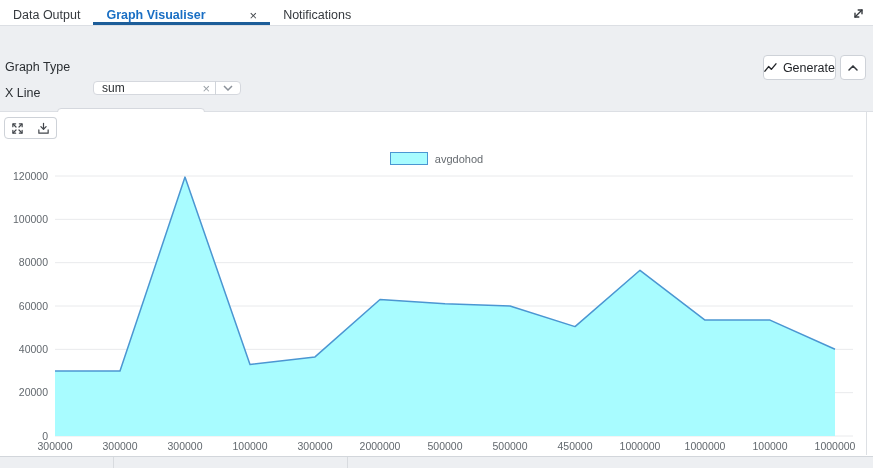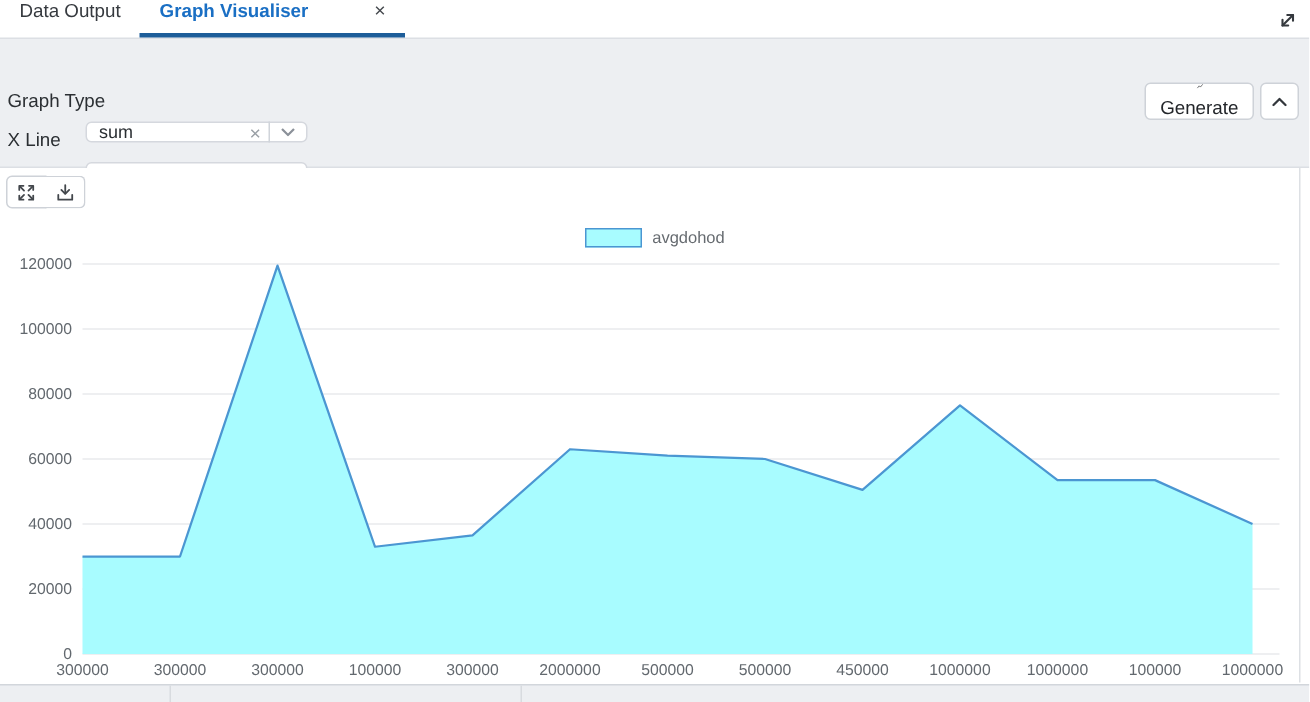--- a/index.html
+++ b/index.html
@@ -3,21 +3,21 @@
 <meta charset="utf-8">
 <style>
   * { margin:0; padding:0; box-sizing:border-box; }
   html,body { background:#fff; }
   body { font-family:"Liberation Sans","DejaVu Sans",sans-serif; }
   .app { position:relative; width:873px; height:468px; background:#fff; overflow:hidden; }
 
   
   .tabbar { position:absolute; left:0; top:0; width:873px; height:26px; background:#fff;
             border-bottom:1px solid #dcdfe4; display:flex; align-items:stretch; }
-  .tab { display:flex; align-items:flex-start; gap:7px; padding:0 13px; font-size:12.5px; color:#35393e;
+  .tab { display:flex; align-items:flex-end; gap:7px; padding:0 13px; font-size:12.5px; color:#35393e;
          cursor:pointer; border-bottom:3px solid transparent; }
   .tab.active { color:#1a6fc4; border-bottom-color:#1d5d99; font-weight:bold;gap:44px; }
   .tab .close-x { font-size:13px; color:#45494e; font-weight:normal; line-height:1; }
   .tabbar-expand { position:absolute; right:6px; top:4px; width:18px; height:18px; display:flex;
                    align-items:center; justify-content:center; cursor:pointer; }
 
   
   .controls { position:absolute; left:0; top:26px; width:873px; height:86px; background:#edeff2;
               border-bottom:1px solid #dcdfe4; }
   .ctl-label { position:absolute; left:5px; font-size:12.5px; color:#2b2f33; }
@@ -26,21 +26,21 @@
   .select .grow { flex:1 1 auto; padding-left:8px; overflow:hidden; white-space:nowrap; }
   .select .clear-x { color:#9aa0a6; font-size:13px; padding:0 5px; cursor:pointer; }
   .select .vdiv { width:1px; height:14px; background:#d0d4da; }
   .select .chev { padding:0 7px; display:flex; align-items:center; cursor:pointer; }
   .chip { display:inline-flex; align-items:center; gap:5px; background:#e3e5ea; border-radius:3px;
           padding:2px 7px; font-size:11.5px; color:#2b2f33; margin-left:4px; }
   .chip .chip-x { font-weight:bold; color:#41454a; font-size:11px; cursor:pointer; }
 
   .btn { background:#fff; border:1px solid #ced2d8; border-radius:4px; display:flex; align-items:center;
          justify-content:center; gap:6px; font-size:12.5px; color:#222529; cursor:pointer; }
-  .generate-btn { position:absolute; right:37px; top:29px; width:73px; height:25px;flex-direction:column; }
+  .generate-btn { position:absolute; right:37px; top:29px; width:73px; height:25px; }
   .collapse-btn { position:absolute; right:7px; top:29px; width:26px; height:25px; }
 
   
   .chart-toolbar { position:absolute; left:0; top:112px; width:873px; height:31px; background:#fff; }
   .tool-btn { position:absolute; top:5px; width:27px; height:22px; border-radius:0; }
   .tool-btn.first { left:4px; border-radius:4px 0 0 4px; }
   .tool-btn.second { left:30px; border-radius:0 4px 4px 0; border-left:none; }
 
   
   .legend { position:absolute; left:0; top:152px; width:873px; display:flex; align-items:center;
@@ -61,34 +61,37 @@
 <div class="app">
 
   <div class="tabbar">
     <div class="tab">
       <span>Data Output</span>
     </div>
     <div class="tab active">
       <span>Graph Visualiser</span>
       <span class="close-x">×</span>
     </div>
+    <div class="tab">
+      <span>Notifications</span>
+    </div>
     <div class="tabbar-expand">
       <svg width="13" height="13" viewBox="0 0 13 13" fill="none" stroke="#35393e" stroke-width="1.4" stroke-linecap="round" stroke-linejoin="round">
         <path d="M3 10 L10 3"></path>
           <path d="M6.2 3 H10 V6.8"></path>
           <path d="M3 6.2 V10 H6.8"></path>
       </svg>
     </div>
   </div>
 
   <div class="controls">
     <div class="ctl-label" style="top:34px;">Graph Type</div>
 
     <div class="ctl-label" style="top:60px;">X Line</div>
-    <div class="select" style="top:55px; height:14px;">
+    <div class="select" style="top:55px; height:14px;margin-left:36px;">
       <span class="grow">sum</span>
       <span class="clear-x">×</span>
       <span class="vdiv"></span>
       <span class="chev">
         <svg width="10" height="6" viewBox="0 0 10 6" fill="none" stroke="#8b9199" stroke-width="1.5">
             <path d="M1 1 L5 5 L9 1"></path>
           </svg>
       </span>
     </div>
 

